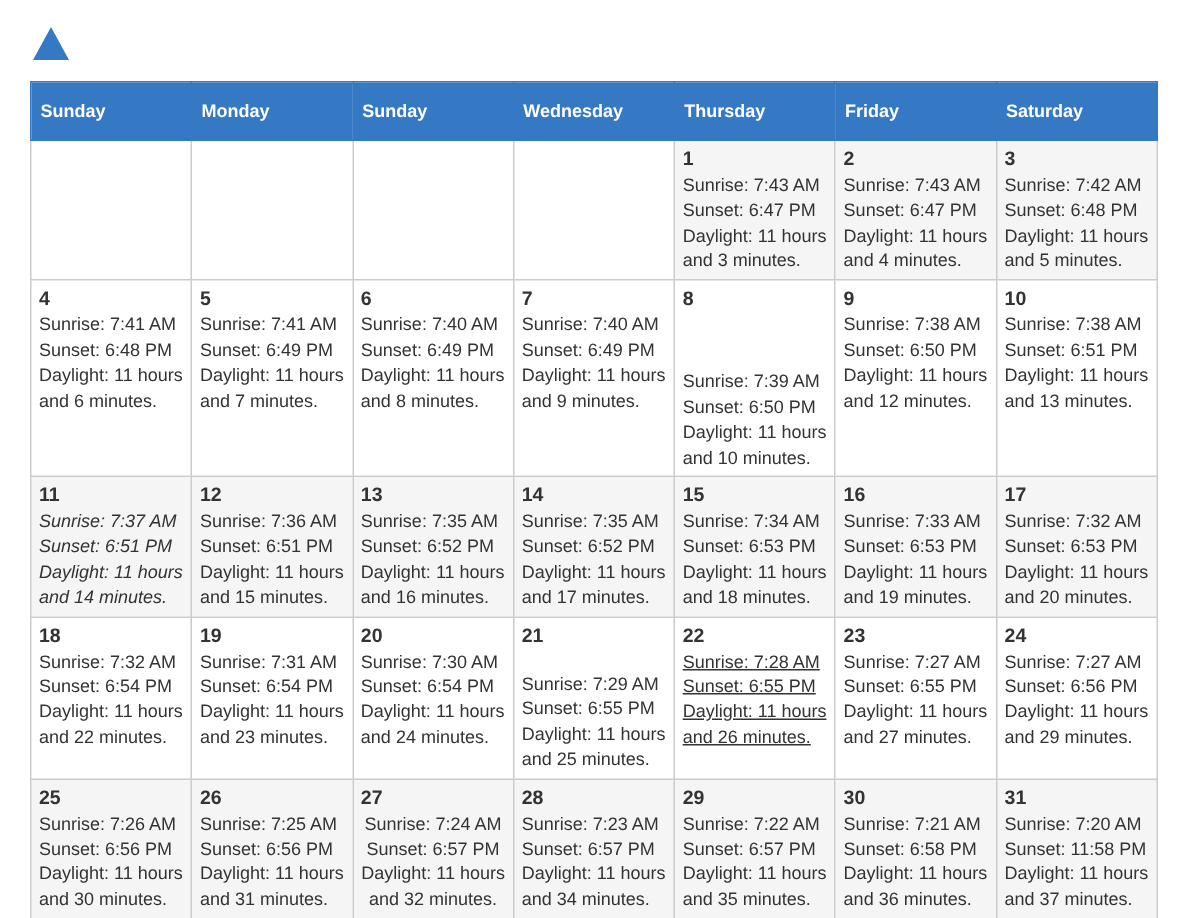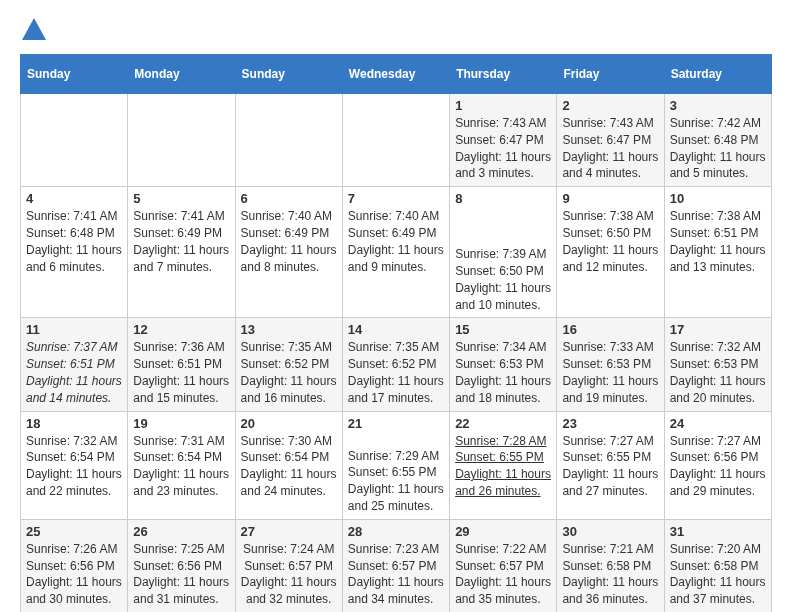--- a/index.html
+++ b/index.html
@@ -350,19 +350,19 @@
         <td>
           <span class="day-number">30</span>
           <div class="day-info" style="white-space: pre-line;">Sunrise: 7:21 AM
 Sunset: 6:58 PM
 Daylight: 11 hours
 and 36 minutes.</div>
         </td>
         <td>
           <span class="day-number">31</span>
           <div class="day-info" style="white-space: pre-line;">Sunrise: 7:20 AM
-Sunset: 6:58 PM
+Sunset: 11:58 PM
 Daylight: 11 hours
 and 37 minutes.</div>
         </td>
       </tr>
     </tbody>
 </table>
 
 </body></html>

